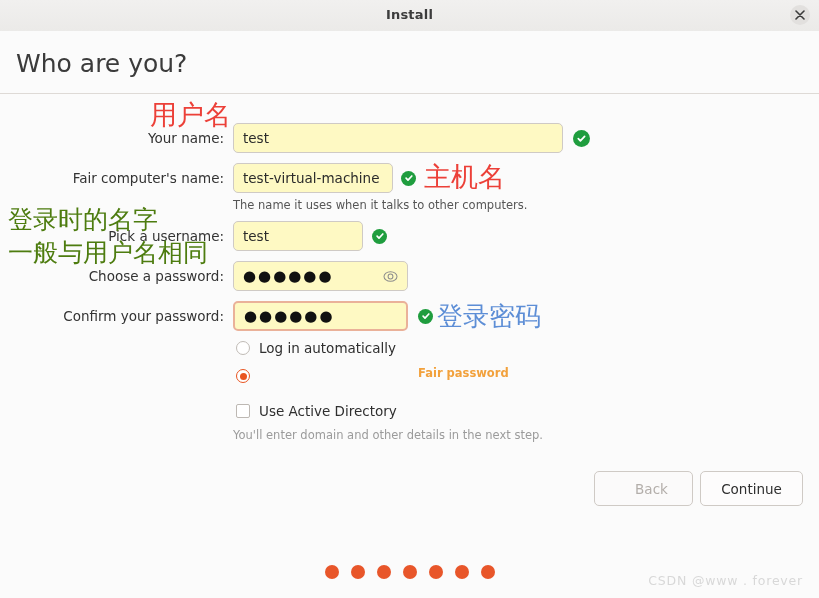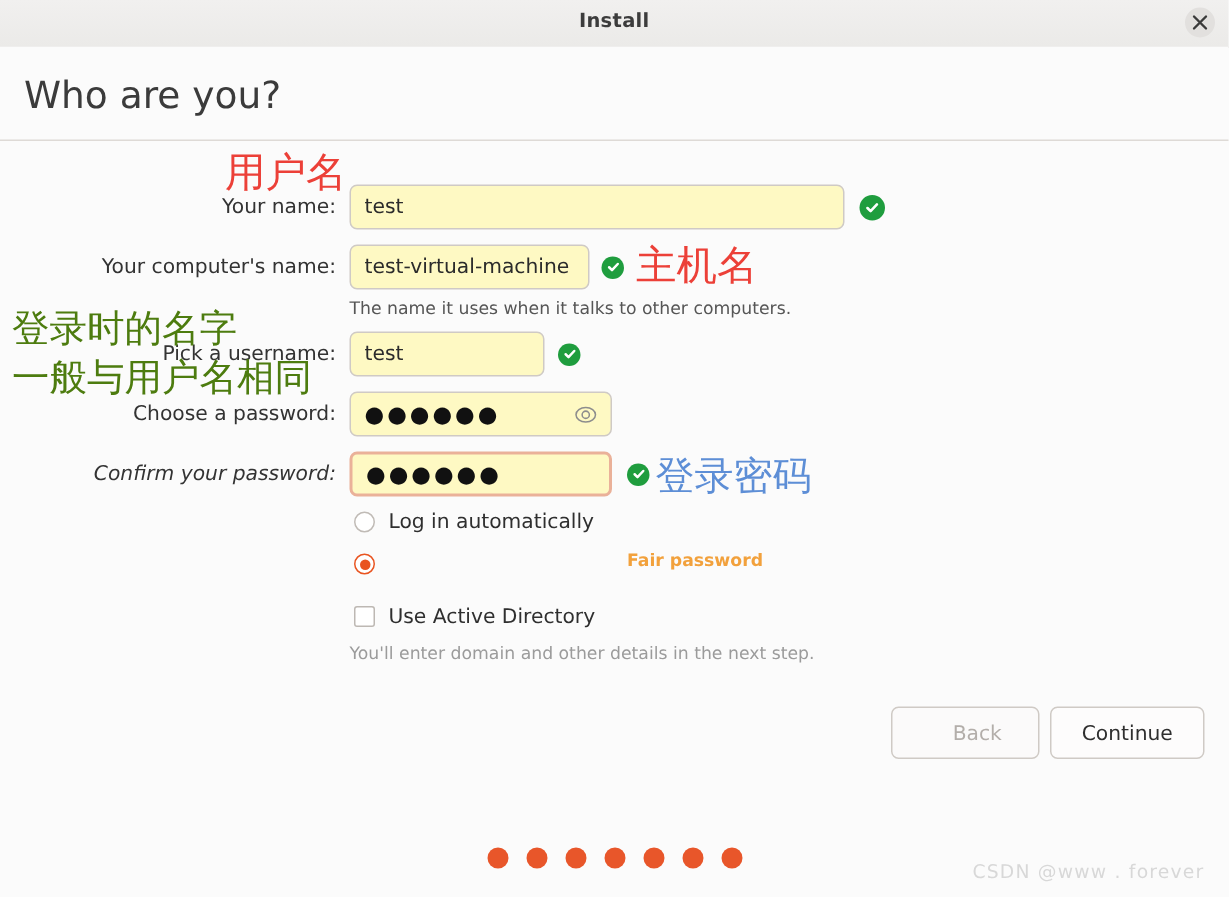--- a/index.html
+++ b/index.html
@@ -119,21 +119,21 @@
 
   .watermark{
     position:absolute;right:16px;top:573px;
     font-size:12.5px;color:#d8d8d8;letter-spacing:.8px;
     white-space:nowrap;
   }
 
   
   .anno{
     position:absolute;white-space:nowrap;
-    font-family:Liberation Sans, sans-serif;
+    font-family:Liberation Serif, serif;
     font-size:26px;line-height:1.08;
   }
   .anno.red{color:#ec4038;}
   .anno.cyan{color:#4d7c0f;}
   .anno.blue{color:#5d8ed6;}
 </style>
 </head>
 <body>
 
 <div class="titlebar">
@@ -157,21 +157,21 @@
       <span>test</span>
     </div>
     <span class="check" style="margin-left:10px;">
       <svg width="11" height="11" viewBox="0 0 12 12">
         <path d="M2.5 6.2 L4.8 8.5 L9.4 3.6" stroke="#ffffff" stroke-width="1.9" fill="none" stroke-linecap="round" stroke-linejoin="round"></path>
       </svg>
     </span>
   </div>
 
   <div class="row" style="left:0;top:68px;width:600px;">
-    <div class="lbl" style="width:224px;">Your computer's name:</div>
+    <div class="lbl" style="width:224px;">Fair computer's name:</div>
     <div class="field" style="width:160px;margin-left:9px;">
       <span>test-virtual-machine</span>
     </div>
     <span class="check" style="margin-left:8px;width:15px;height:15px;">
       <svg width="10" height="10" viewBox="0 0 12 12">
         <path d="M2.5 6.2 L4.8 8.5 L9.4 3.6" stroke="#ffffff" stroke-width="2" fill="none" stroke-linecap="round" stroke-linejoin="round"></path>
       </svg>
     </span>
   </div>
   <div class="hint" style="left:233px;top:103px;">The name it uses when it talks to other computers.</div>
@@ -196,21 +196,21 @@
         <svg width="15" height="13" viewBox="0 0 16 14">
           <ellipse cx="8" cy="7" rx="7" ry="5.2" fill="none" stroke="#8d8d8d" stroke-width="1.1"></ellipse>
           <circle cx="8" cy="7" r="2.6" fill="none" stroke="#8d8d8d" stroke-width="1.1"></circle>
         </svg>
       </span>
     </div>
   </div>
   <div class="strength" style="left:418px;top:271px;">Fair password</div>
 
   <div class="row" style="left:0;top:206px;width:600px;">
-    <div class="lbl" style="width:224px;font-style:italic;">Confirm your password:</div>
+    <div class="lbl" style="width:224px;">Confirm your password:</div>
     <div class="field focused" style="width:175px;margin-left:9px;">
       <span class="dots">●●●●●●</span>
     </div>
     <span class="check" style="margin-left:10px;width:15px;height:15px;">
       <svg width="10" height="10" viewBox="0 0 12 12">
         <path d="M2.5 6.2 L4.8 8.5 L9.4 3.6" stroke="#ffffff" stroke-width="2" fill="none" stroke-linecap="round" stroke-linejoin="round"></path>
       </svg>
     </span>
   </div>
 

